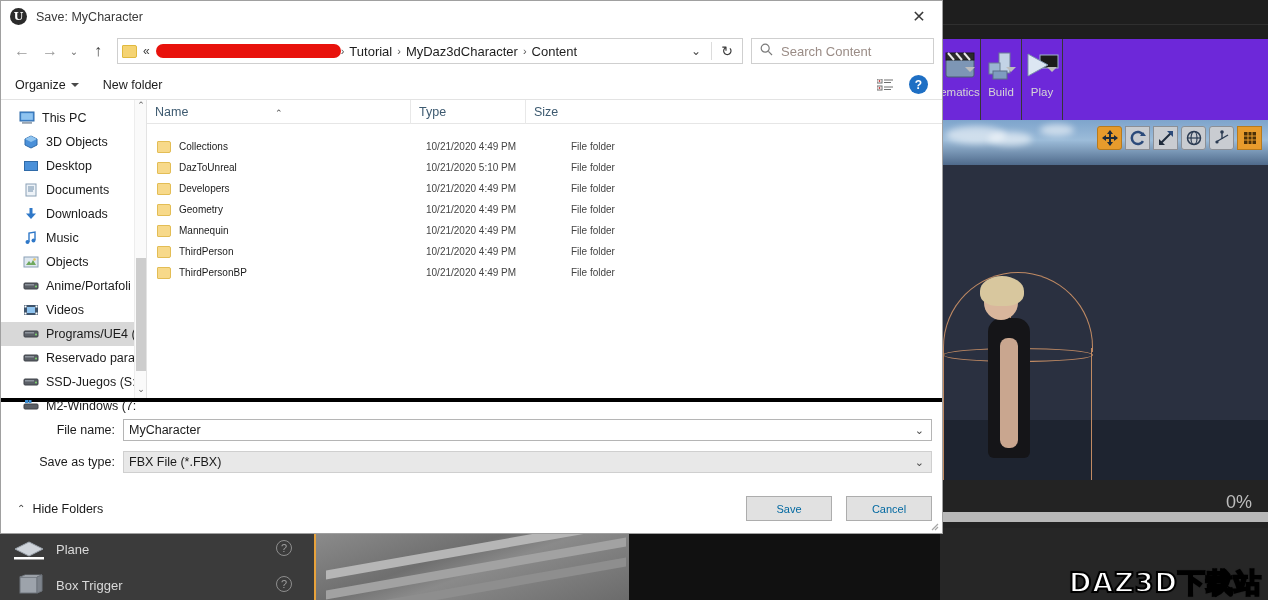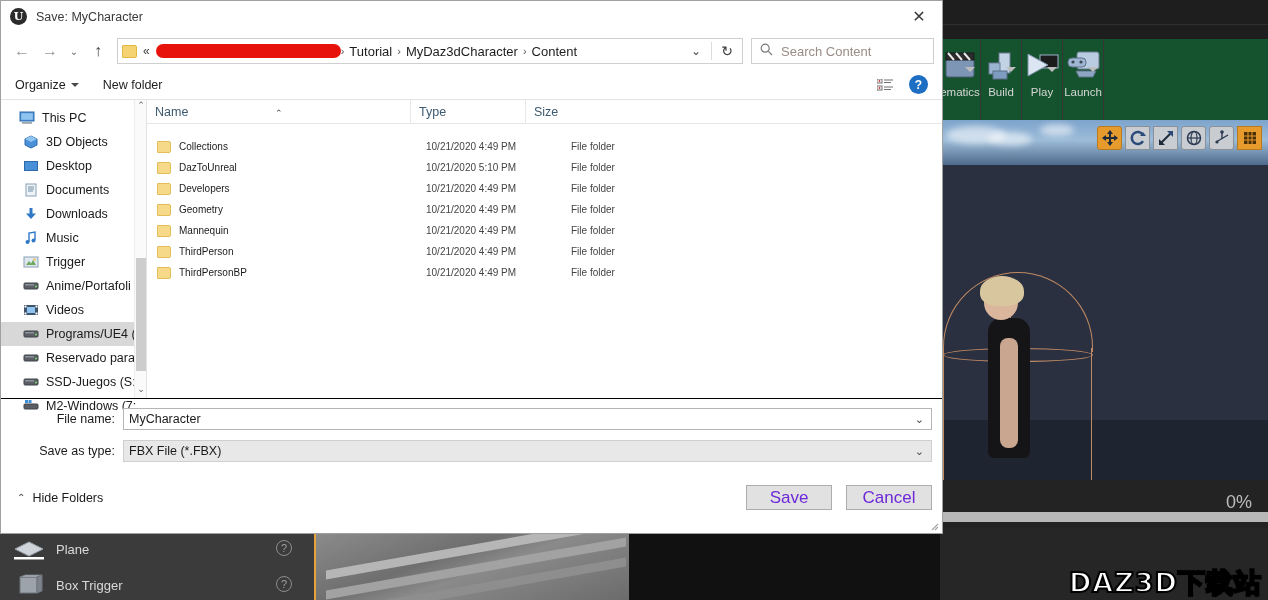--- a/index.html
+++ b/index.html
@@ -9,21 +9,21 @@
     font-family: "Liberation Sans", sans-serif;
     background: #1b1b1b;
   }
   #root { position: relative; width: 1268px; height: 600px; }
 
   
   .ue-bg { position: absolute; inset: 0; background: #262626; }
 
   .ue-toolbar {
     position: absolute; left: 940px; top: 38px; width: 328px; height: 82px;
-    background: #14532d;
+    background: #6d28d9;
     border-top: 1px solid #1d1d1d;
     display: flex; align-items: flex-start;
   }
   .ue-topstrip {
     position: absolute; left: 940px; top: 0px; width: 328px; height: 38px;
     background: #1e1e1e;
   }
   .ue-topstrip:after{
     content:""; position:absolute; left:0; top:24px; width:100%; height:1px; background:#2f2f2f;
   }
@@ -181,37 +181,37 @@
   .colhead { height:24px; display:flex; align-items:center; font-size:12.5px; color:#3d5a70; border-bottom:1px solid #e6e6e6; position:relative; }
   .col { padding-left:8px; position:relative; height:24px; line-height:24px; }
   .col:not(:first-child){ border-left:1px solid #e8e8e8; }
   .sortcaret{ position:absolute; left:128px; top:1px; color:#4a4a4a; font-size:9px; }
   .frow { height:21px; display:flex; align-items:center; font-size:10px; color:#1a1a1a; }
   .fcell{ padding-left:8px; overflow:hidden; white-space:nowrap; }
   .folder-ico{ width:14px; height:12px; background:#f7d98a; border:1px solid #e3bd55;
                border-radius:1px 2px 2px 1px; margin-left:10px; margin-right:8px; flex:0 0 14px; }
   .fmeta{ color:#444; }
 
-  .formarea { border-top:1px solid #000000; padding-top:6px; }
+  .formarea { border-top:4px solid #000000; padding-top:14px; }
   .frm-row{ display:flex; align-items:center; height:28px; margin-bottom:4px; }
   .frm-label{ width:122px; text-align:right; padding-right:8px; font-size:12.5px; color:#1a1a1a; }
   .frm-input{
     flex:1; margin-right:10px; height:22px; border:1px solid #b5b5b5; background:#fff;
     display:flex; align-items:center; padding-left:5px; font-size:12.5px; color:#1a1a1a; position:relative;
   }
   .frm-input.disabled{ background:#e8e8e8; border-color:#cfcfcf; }
   .frm-chev{ position:absolute; right:7px; color:#4a4a4a; font-size:11px; }
 
   .footer{ display:flex; align-items:center; padding: 16px 10px 0 10px; }
   .hidefolders{ display:flex; align-items:center; gap:7px; font-size:12.5px; color:#1a1a1a; padding-left:6px; }
   .hf-caret{ color:#3a3a3a; font-size:10px; }
   .btns{ margin-left:auto; display:flex; gap:14px; }
   .btn{
     width:86px; height:25px; border:1px solid #adadad; background:#e1e1e1;
-    font-size:17px; color:#6d28d9; display:flex; align-items:center; justify-content:center;
+    font-size:11px; color:#0369a1; display:flex; align-items:center; justify-content:center;
   }
   .resize-grip{ position:absolute; right:3px; bottom:2px; width:10px; height:10px; color:#9a9a9a; font-size:8px;}
 </style>
 </head>
 <body>
 
 <div id="root">
 
   <div class="ue-bg">
 
@@ -241,33 +241,20 @@
         <div class="tb-caret"></div>
       </div>
       <div class="tb-item">
         <div class="tb-ico">
           <svg width="40" height="36" viewBox="0 0 40 36">
             <rect x="18" y="8" width="18" height="13" fill="#1b1b1b" stroke="#9fb4cc"></rect>
             <polygon points="6,7 6,29 26,18" fill="#dce6f2" stroke="#7d93ad"></polygon>
           </svg>
         </div>
         <div class="tb-label">Play</div>
-        <div class="tb-caret"></div>
-      </div>
-      <div class="tb-item">
-        <div class="tb-ico">
-          <svg width="40" height="36" viewBox="0 0 40 36">
-            <rect x="14" y="5" width="22" height="17" rx="2" fill="#b9cce2" stroke="#6b7c93"></rect>
-            <rect x="5" y="11" width="18" height="9" rx="4" fill="#9fb6d2" stroke="#5d7088"></rect>
-            <circle cx="10" cy="15" r="1.6" fill="#3a4756"></circle>
-            <circle cx="18" cy="15" r="1.6" fill="#3a4756"></circle>
-            <polygon points="13,24 33,24 30,30 16,30" fill="#8ea6c4" stroke="#5d7088"></polygon>
-          </svg>
-        </div>
-        <div class="tb-label">Launch</div>
         <div class="tb-caret"></div>
       </div>
     </div>
 
     <div class="ue-viewport">
       <div class="vp-orangeline"></div>
       <div class="vp-sky">
         <div class="vp-cloud" style="left:6px;top:6px;width:60px;height:18px;"></div>
         <div class="vp-cloud" style="left:48px;top:12px;width:44px;height:14px;"></div>
         <div class="vp-cloud" style="left:100px;top:4px;width:34px;height:12px;"></div>
@@ -500,21 +487,21 @@
           <span>Music</span>
         </div>
         <div class="side-item">
           <span class="side-ico">
             <svg width="16" height="14" viewBox="0 0 16 14">
                 <rect x="1" y="2" width="14" height="10" fill="#dfe8f0" stroke="#8aa0b5"></rect>
                 <polygon points="3,10 6,6 8,8.5 10,5 13,10" fill="#6fa85e"></polygon>
                 <circle cx="11.5" cy="4.5" r="1.3" fill="#e8c35a"></circle>
               </svg>
           </span>
-          <span>Trigger</span>
+          <span>Objects</span>
         </div>
         <div class="side-item">
           <span class="side-ico">
             <svg width="16" height="14" viewBox="0 0 16 14">
                 <rect x="1" y="4" width="14" height="6" rx="1" fill="#5a5f66" stroke="#3e4349"></rect>
                 <rect x="2" y="5" width="9" height="1.5" fill="#8d949c"></rect>
                 <circle cx="13" cy="7.5" r="1" fill="#7ddb6a"></circle>
               </svg>
           </span>
           <span>Anime/Portafoli</span>

